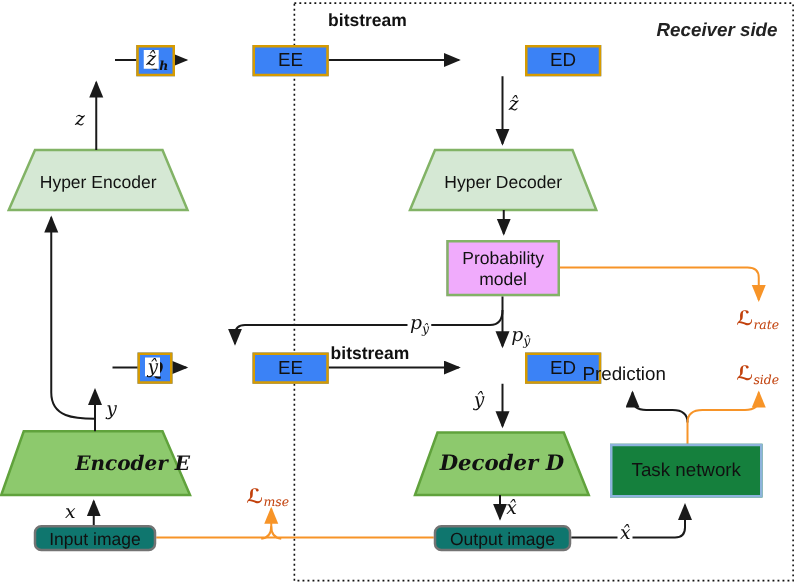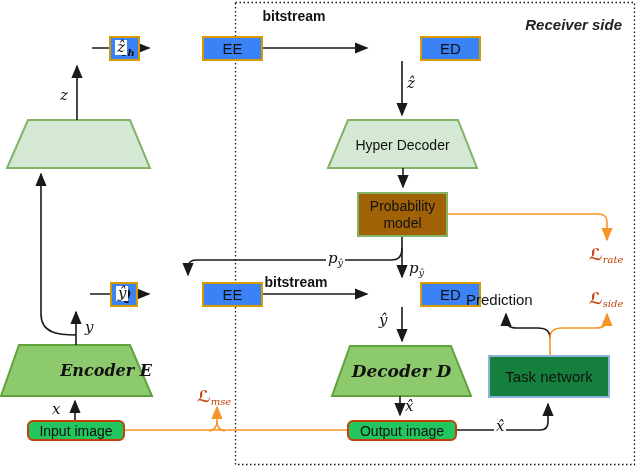--- a/index.html
+++ b/index.html
@@ -6,23 +6,23 @@
   #stage{
     position:relative;width:640px;height:468px;background:#ffffff;overflow:hidden;
     font-family:"Liberation Sans", sans-serif;
   }
   #wires{position:absolute;left:0;top:0;width:640px;height:468px;}
   .box{
     position:absolute;display:flex;align-items:center;justify-content:center;
     box-sizing:border-box;text-align:center;color:#111;
   }
   .orangebox{background:#3b82f6;border:2px solid #d79b00;font-size:15px;margin-left:48px;}
-  .greenbox{background:#a16207;border:2px solid #82b366;font-size:14px;line-height:1.2;}
+  .greenbox{background:#f0abfc;border:2px solid #82b366;font-size:14px;line-height:1.2;}
   .bluebox{background:#15803d;border:2px solid #8db3dc;font-size:15px;}
-  .plainbox{background:#22c55e;border:2px solid #c2410c;border-radius:6px;font-size:14px;}
+  .plainbox{background:#0f766e;border:2px solid #737373;border-radius:6px;font-size:14px;}
   .trap-label{
     position:absolute;text-align:center;color:#111;font-size:14px;
   }
   .mathbold{font-family:"DejaVu Serif", serif;font-style:italic;font-weight:bold;}
   .math{
     position:absolute;font-family:"DejaVu Serif", serif;font-style:italic;
     font-size:15px;color:#111;line-height:1;
   }
   .onLine{background:#ffffff;padding:0 2px;}
   .sub{font-size:10px;vertical-align:-3px;}
@@ -98,20 +98,21 @@
   </div>
   <div class="box orangebox" style="left:62px;top:282px;width:28px;height:25px;">
     <span class="mathbold" style="font-size:15px;">Q</span>
   </div>
 
   <div class="box orangebox" style="left:154px;top:36px;width:61px;height:25px;">EE</div>
   <div class="box orangebox" style="left:372px;top:36px;width:61px;height:25px;">ED</div>
   <div class="box orangebox" style="left:154px;top:282px;width:61px;height:25px;">EE</div>
   <div class="box orangebox" style="left:372px;top:282px;width:61px;height:25px;">ED</div>
 
+  <div class="trap-label" style="left:7px;top:137px;width:143px;">Hyper Encoder</div>
   <div class="trap-label" style="left:328px;top:137px;width:149px;">Hyper Decoder</div>
   <div class="trap-label mathbold" style="left:0px;top:361px;width:152px;font-size:16px;text-align:right;">
     <span>Encoder</span>&nbsp;<span style="font-weight:900;">E</span>
   </div>
   <div class="trap-label mathbold" style="left:332px;top:361px;width:139px;font-size:17px;">
     <span>Decoder</span>&nbsp;<span style="font-weight:900;">D</span>
   </div>
 
   <div class="box greenbox" style="left:357px;top:192px;width:91px;height:45px;flex-direction:column;">
     <div>Probability</div>

